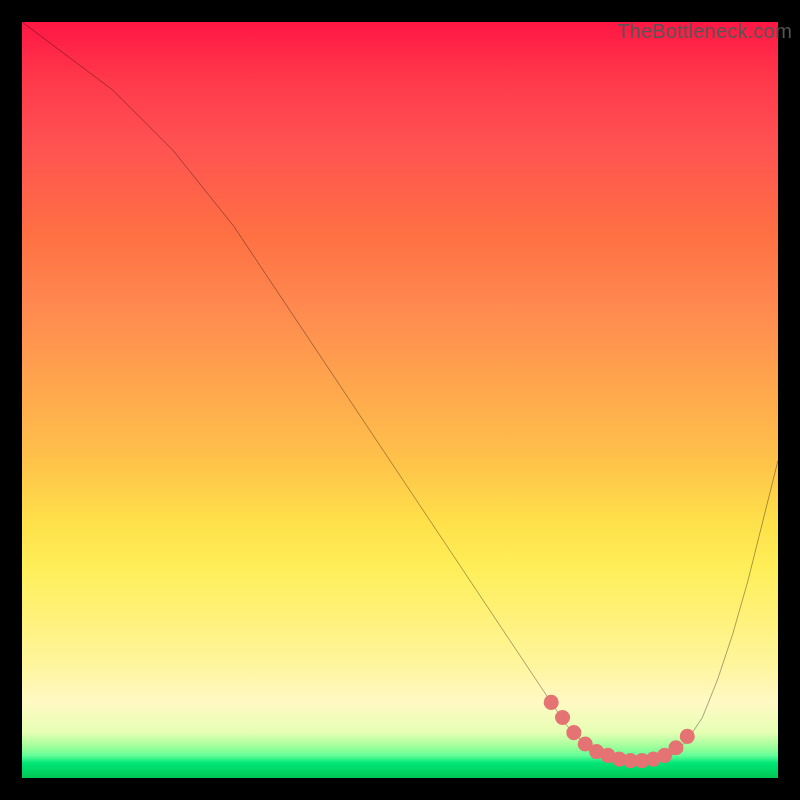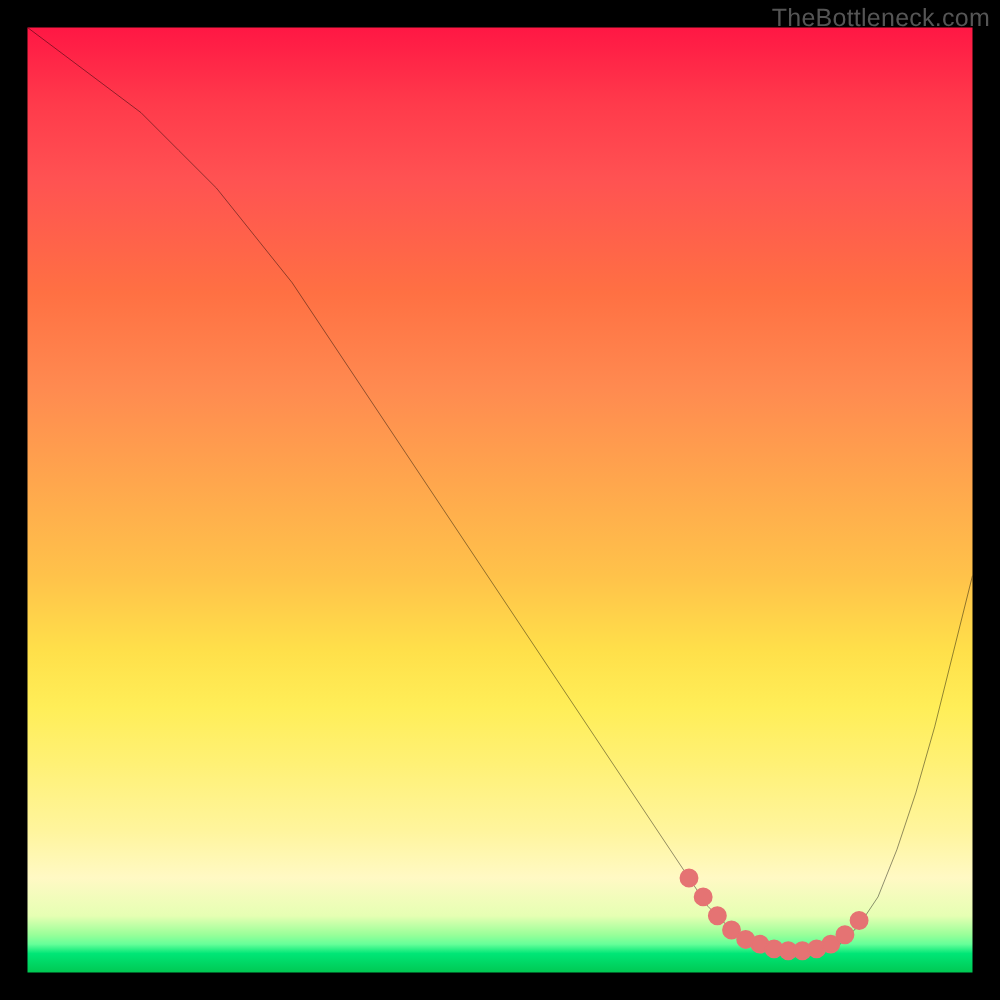--- a/index.html
+++ b/index.html
@@ -46,21 +46,21 @@
   }
   .curve-svg {
     position: absolute;
     left: 0;
     top: 0;
     width: 100%;
     height: 100%;
   }
   .watermark {
     position: absolute;
-    top: 4px;
+    top: 20px;
     right: 8px;
     color: #555;
     font-size: 20px;
     font-weight: 500;
     letter-spacing: 0.2px;
   }
 </style>
 </head>
 <body>
 

